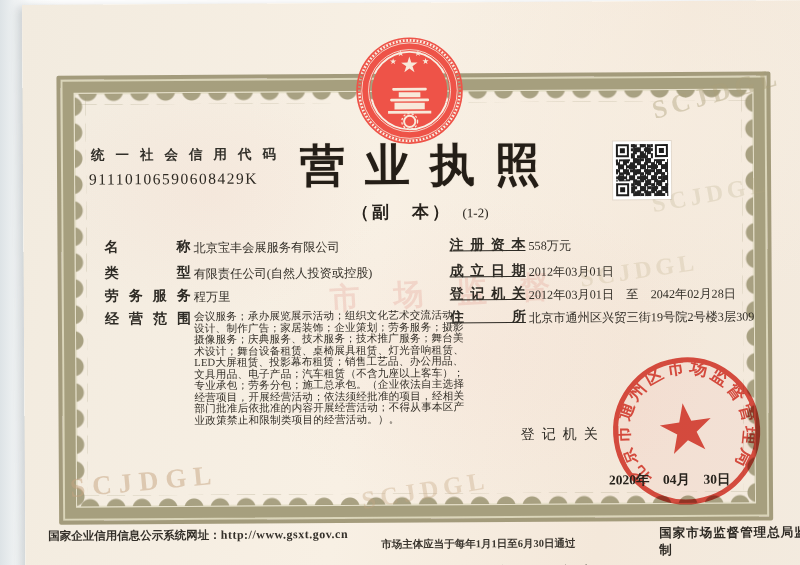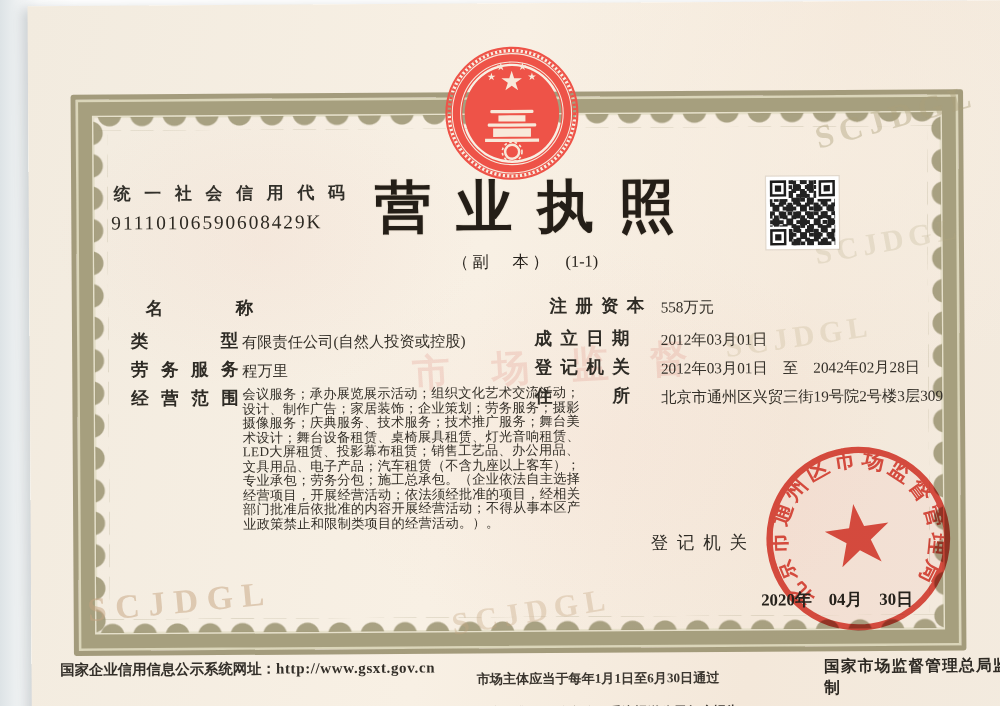--- a/index.html
+++ b/index.html
@@ -60,21 +60,21 @@
 
   
   .credit-label { position:absolute; left:68px; top:142px; font-size:13.5px; font-weight:bold;
     letter-spacing:11px; color:#32302a; }
   .credit-code  { position:absolute; left:66px; top:166px; font-size:15.5px; letter-spacing:1.5px;
     color:#2d2922; font-family:"Liberation Serif", serif; }
   .title { position:absolute; left:247px; top:133px; width:300px; text-align:center;
     font-size:45px; font-weight:900; letter-spacing:20px; padding-left:20px; color:#241e17;
     text-shadow:0 0 1px rgba(60,45,20,.4); }
   .subtitle { position:absolute; left:247px; top:198px; width:300px; text-align:center; color:#27221c; }
-  .subtitle .copy { font-size:13px; font-weight:normal; letter-spacing:3px; }
+  .subtitle .copy { font-size:17px; font-weight:bold; letter-spacing:3px; }
   .subtitle .idx  { font-size:13px; font-family:"Liberation Serif", serif; margin-left:6px; }
 
   
   .qr { position:absolute; left:590px; top:140px; width:58px; height:58px; background:#fff;
     box-shadow:0 0 0 1px rgba(0,0,0,.08); }
   .qr-pat { position:absolute; inset:3px;
     background-color:#fff;
     background-image:
       conic-gradient(#222 0 25%, transparent 0 50%, #222 0 75%, transparent 0),
       conic-gradient(#222 0 25%, transparent 0 50%, #222 0 75%, transparent 0);
@@ -83,24 +83,24 @@
     box-shadow:0 0 0 2px #fff; }
   .qr .f::after { content:""; position:absolute; inset:2px; background:#1d1d1d; }
   .f-tl { left:3px; top:3px; } .f-tr { right:3px; top:3px; } .f-bl { left:3px; bottom:3px; }
   .qr-caption { position:absolute; left:653px; top:141px; font-size:9px; line-height:11.4px;
     color:#46413b; white-space:pre-line; font-weight:bold; letter-spacing:.5px; }
 
   
   .flabel { position:absolute; display:inline-block; font-size:14px; font-weight:bold; color:#2e2b25;
     text-align:justify; text-align-last:justify; }
   .flabel.l { left:81px; width:86px; }
-  .flabel.r { left:404px; width:76px; }
+  .flabel.r { left:426px; width:76px;text-decoration:underline; }
   .fval { position:absolute; font-size:12.2px; color:#332f28; font-family:"Liberation Serif", serif; }
   .fval.l { left:170px; } .fval.r { left:505px; }
-  .y1l { top:234px;margin-left:12px; } .y1v { top:236px; }
+  .y1l { top:234px; } .y1v { top:236px; }
   .y2l { top:260px; } .y2v { top:262px; }
   .y3l { top:283px; } .y3v { top:285px; }
   .y4l { top:306px; } .y4v { top:308px; }
   .scope { top:307px; font-size:10.6px; line-height:11.5px; white-space:pre; letter-spacing:.2px; }
 
   
   .registrar { position:absolute; left:496px; top:424px; font-size:14px; font-weight:normal;
     letter-spacing:7px; color:#2e2b25; }
   .seal { position:absolute; left:574px; top:342px; width:176px; height:176px; z-index:4;
     transform:rotate(-8deg); mix-blend-mode:multiply; opacity:.92; }
@@ -160,31 +160,32 @@
         <circle cx="50" cy="78.5" r="5.2" fill="none" stroke="#f8e9da" stroke-width="1.8"></circle>
         <circle cx="50" cy="78.5" r="7.3" fill="none" stroke="#f8e9da" stroke-width="1.2" stroke-dasharray="2 2"></circle>
       </svg>
     </div>
 
     <div class="credit-label">统一社会信用代码</div>
     <div class="credit-code">91110106590608429K</div>
     <div class="title">营业执照</div>
     <div class="subtitle">
       <span class="copy">（副　本）</span>
-      <span class="idx">(1-1)</span>
+      <span class="idx">(1-2)</span>
     </div>
 
     <div class="qr">
       <div class="qr-pat"></div>
       <div class="f f-tl"></div>
       <div class="f f-tr"></div>
       <div class="f f-bl"></div>
     </div>
 
     <span class="flabel l y1l">名称</span>
+    <span class="fval l y1v">北京宝丰会展服务有限公司</span>
     <span class="flabel l y2l">类型</span>
     <span class="fval l y2v">有限责任公司(自然人投资或控股)</span>
     <span class="flabel l y3l">劳务服务</span>
     <span class="fval l y3v">程万里</span>
     <span class="flabel l y4l">经营范围</span>
     <span class="fval l scope">会议服务；承办展览展示活动；组织文化艺术交流活动；
 设计、制作广告；家居装饰；企业策划；劳务服务；摄影
 摄像服务；庆典服务、技术服务；技术推广服务；舞台美
 术设计；舞台设备租赁、桌椅展具租赁、灯光音响租赁、
 LED大屏租赁、投影幕布租赁；销售工艺品、办公用品、

